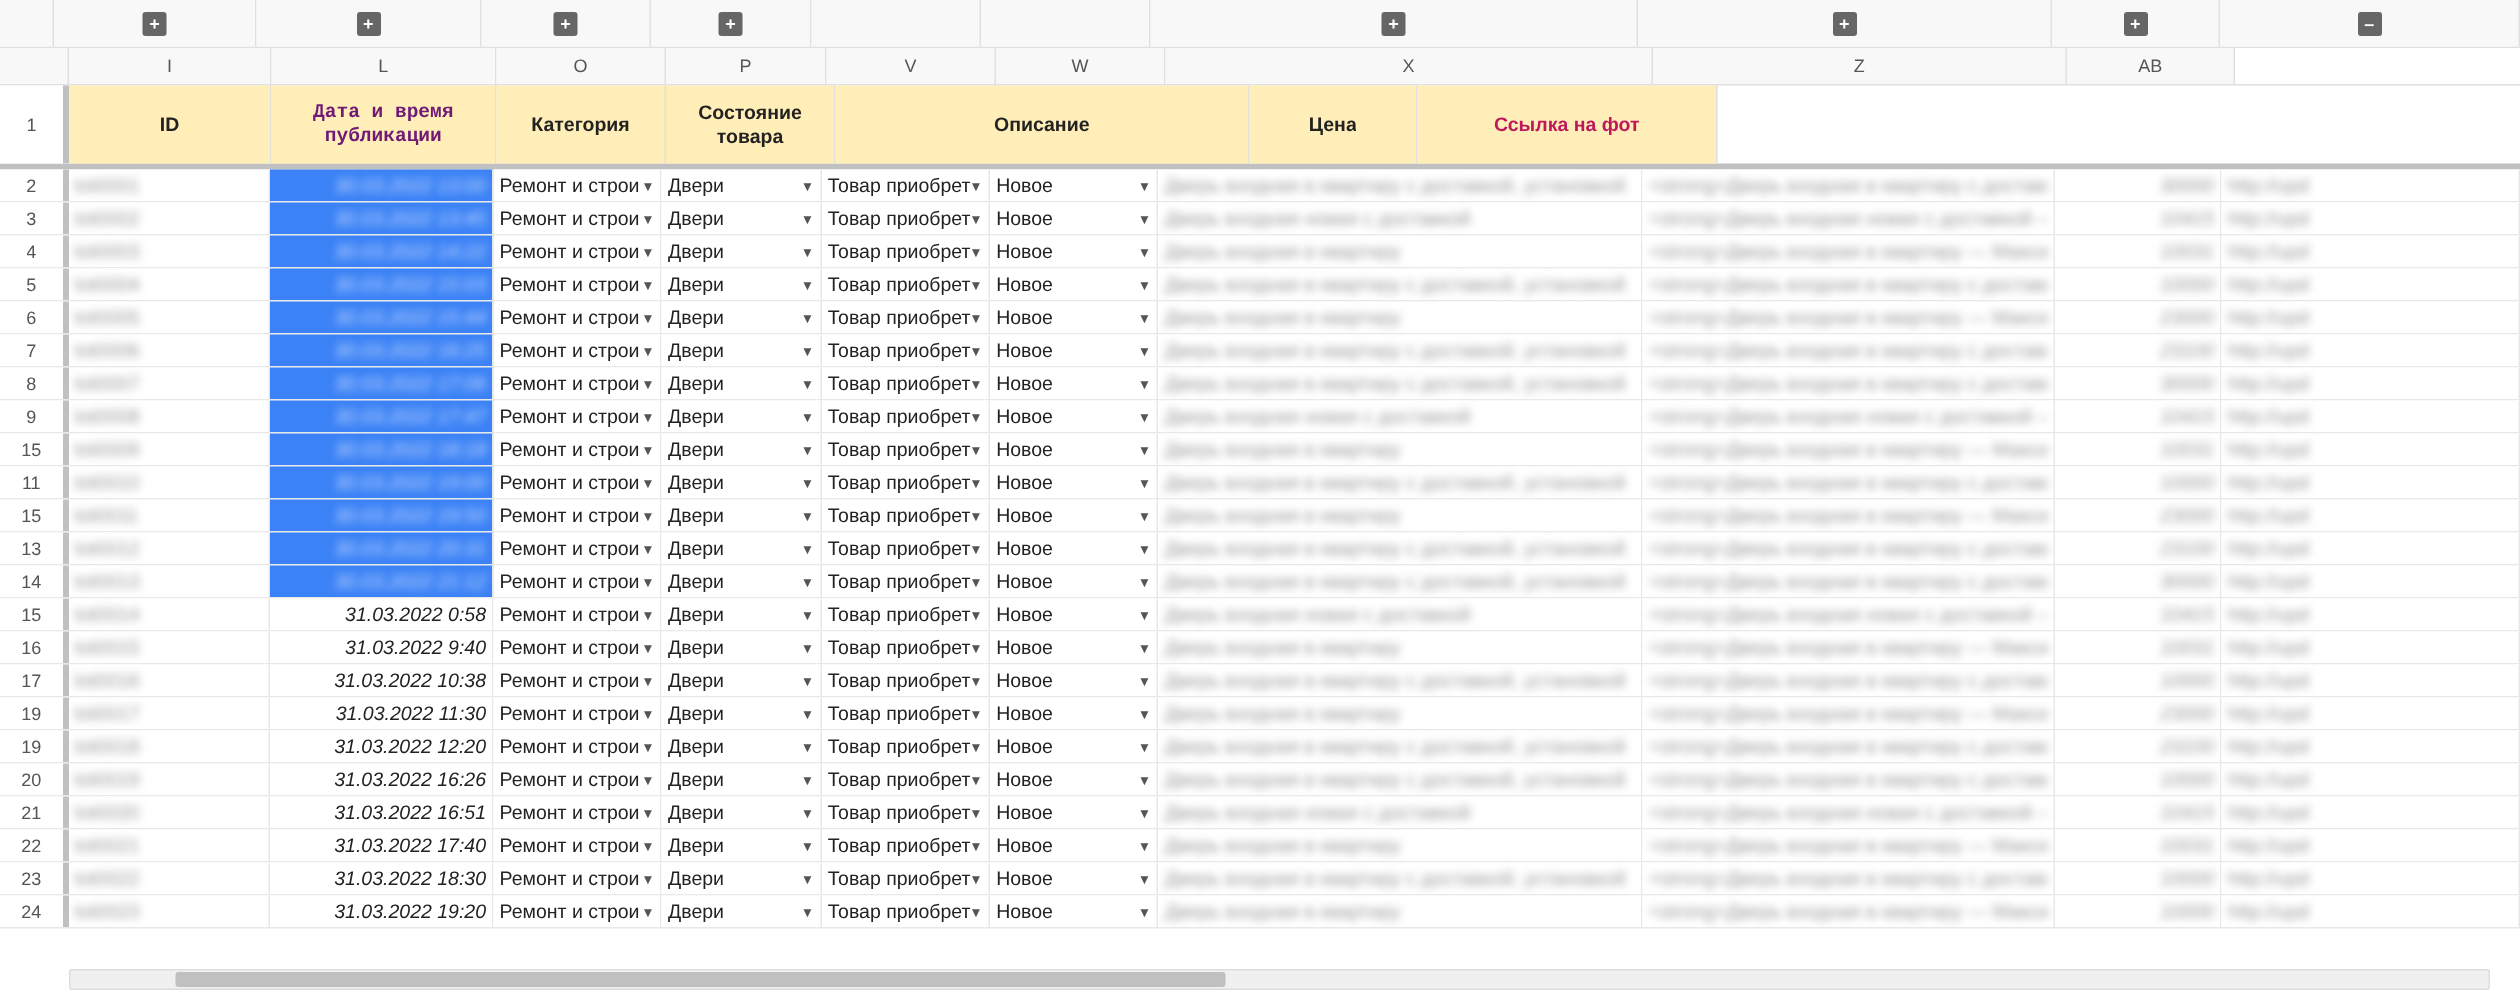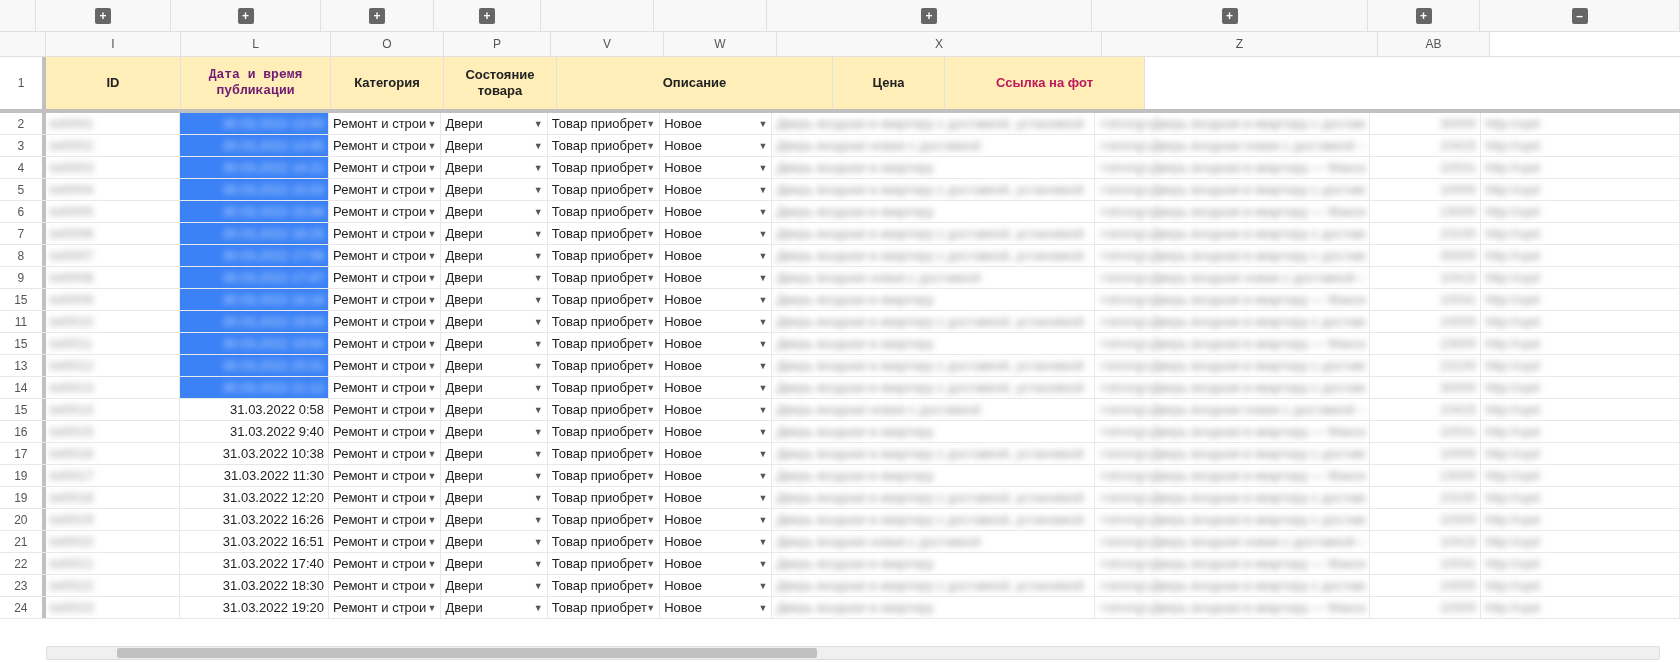--- a/index.html
+++ b/index.html
@@ -25,21 +25,21 @@
   .w-date { width: 150px; }
   .w-cat { width: 113px; }
   .w-prod { width: 107px; }
   .w-listing { width: 113px; }
   .w-cond { width: 113px; }
   .w-title { width: 325px; }
   .w-desc { width: 276px; }
   .w-price { width: 112px; }
   .w-link { width: 200px; }
   .txt { overflow: hidden; white-space: nowrap; text-overflow: clip; display: block; }
-  .right .txt { margin-left:auto; text-align:right; }
+  .right .txt { margin-left:auto; text-align:right;font-style:italic; }
   .scrollbar { position: fixed; bottom: 2px; left: 46px; right: 20px; height: 14px; background: #f0f0f0; border: 1px solid #ddd; border-radius: 2px; }
   .thumb { position: absolute; left: 70px; top: 1px; bottom: 1px; width: 700px; background: #c0c0c0; border-radius: 2px; }
 </style>
 </head>
 <body>
 
 <div class="grid">
 
   <div class="toolbar-row">
     <div class="corner"></div>

